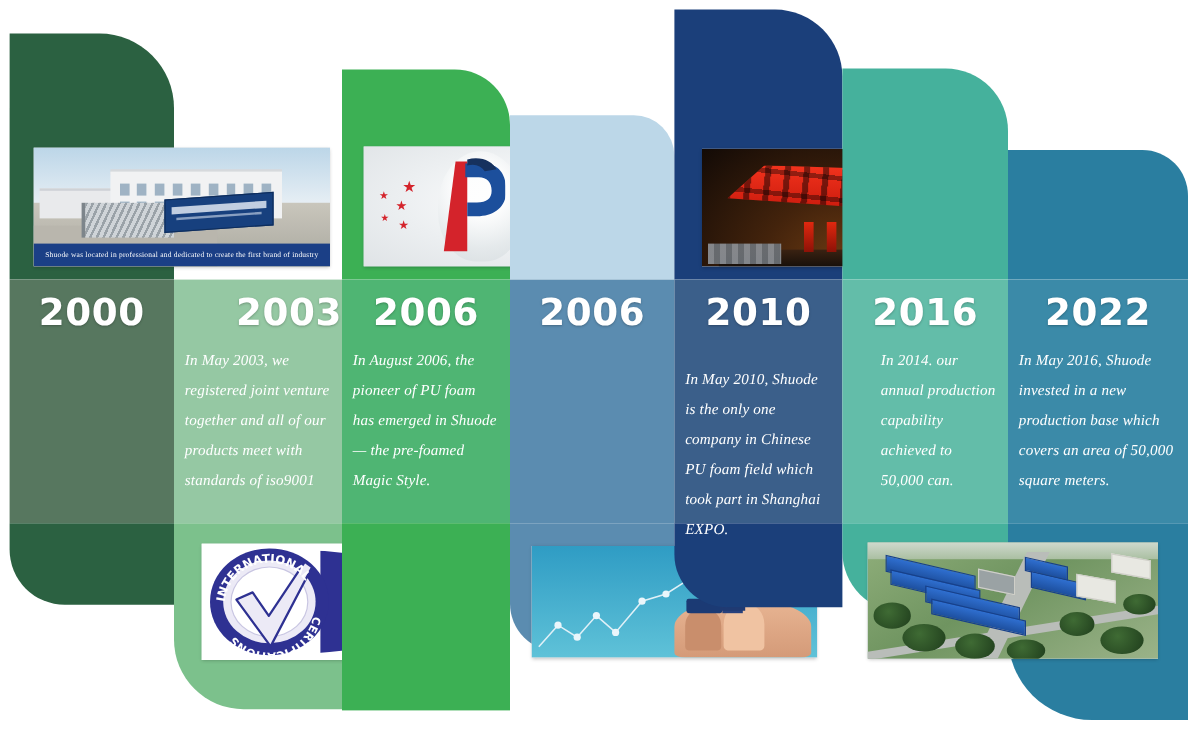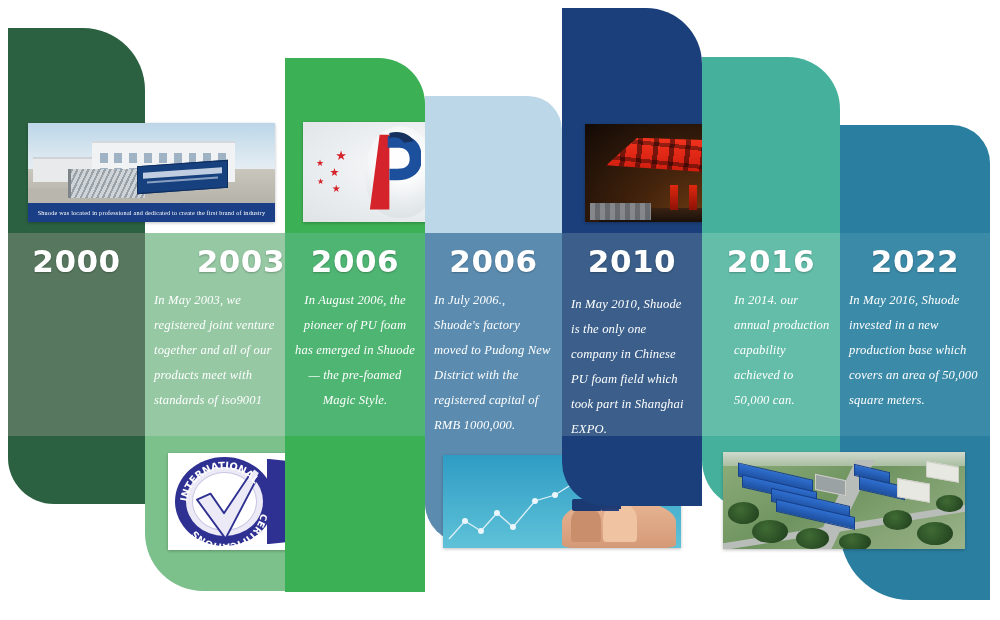--- a/index.html
+++ b/index.html
@@ -285,21 +285,21 @@
       <div class="iso-num">9001</div>
     </div>
   </div>
 
   <div class="col" style="left:285px; top:0; width:140px; height:620px;">
     <div class="col-top" style="top:58px; height:175px; background:#3cb054; border-radius:0 46px 0 0;"></div>
     <div class="col-band" style="top:233px; height:203px; background:#4fb573;"></div>
     <div class="col-bot" style="top:436px; height:156px; background:#3cb054;"></div>
 
     <div class="year" style="top:246px;">2006</div>
-    <div class="para" style="top:288px;text-align:center;">In August 2006, the pioneer of PU foam has emerged in Shuode — the pre-foamed Magic Style.</div>
+    <div class="para" style="top:288px;">In August 2006, the pioneer of PU foam has emerged in Shuode — the pre-foamed Magic Style.</div>
   </div>
 
   <div class="photo frame-shadow" style="left:303px; top:122px; width:237px; height:100px;">
     <div class="sipo-bg"></div>
     <div class="sipo-bulb"></div>
 
     <div class="sipo-stars">
       <span class="star" style="left:40%; top:2%;  font-size:13px;">★</span>
       <span class="star" style="left:6%;  top:22%; font-size:9px;">★</span>
       <span class="star" style="left:30%; top:40%; font-size:11px;">★</span>
@@ -323,21 +323,20 @@
       </div>
     </div>
   </div>
 
   <div class="col" style="left:425px; top:0; width:137px; height:620px;">
     <div class="col-top" style="top:96px; height:137px; background:#bcd7e8; border-radius:0 34px 0 0;"></div>
     <div class="col-band" style="top:233px; height:203px; background:#5b8cb0;"></div>
     <div class="col-bot" style="top:436px; height:107px; background:#5b8cb0; border-radius:0 0 0 40px;"></div>
 
     <div class="year" style="top:246px;">2006</div>
-    <div class="para" style="top:288px;">In July 2006., Shuode's factory moved to Pudong New District with the registered capital of RMB 1000,000.</div>
   </div>
 
   <div class="photo frame-shadow" style="left:443px; top:455px; width:238px; height:93px;">
     <div class="gr-bg"></div>
     <svg class="gr-line" viewBox="0 0 238 93" preserveAspectRatio="none">
       <polyline points="6,84 22,66 38,76 54,58 70,72 92,46 112,40 134,26 156,12" fill="none" stroke="#dff0f7" stroke-width="1.3"></polyline>
       <circle cx="22" cy="66" r="3" fill="#eaf6fb"></circle>
       <circle cx="38" cy="76" r="3" fill="#eaf6fb"></circle>
       <circle cx="54" cy="58" r="3" fill="#eaf6fb"></circle>
       <circle cx="70" cy="72" r="3" fill="#eaf6fb"></circle>
@@ -357,21 +356,21 @@
     <div class="gr-head"></div>
     <div class="gr-target"></div>
   </div>
 
   <div class="col" style="left:562px; top:0; width:140px; height:620px;">
     <div class="col-top" style="top:8px; height:225px; background:#1b3f7a; border-radius:0 56px 0 0;"></div>
     <div class="col-band" style="top:233px; height:203px; background:#3b5f8a;"></div>
     <div class="col-bot" style="top:436px; height:70px; background:#1b3f7a; border-radius:0 0 0 44px;"></div>
 
     <div class="year" style="top:246px;">2010</div>
-    <div class="para" style="top:292px;">In May 2010, Shuode is the only one company in Chinese PU foam field which took part in Shanghai EXPO.</div>
+    <div class="para" style="top:304px;">In May 2010, Shuode is the only one company in Chinese PU foam field which took part in Shanghai EXPO.</div>
   </div>
 
   <div class="photo frame-shadow" style="left:585px; top:124px; width:236px; height:98px;">
     <div class="expo-bg"></div>
     <div class="expo-base"></div>
     <div class="expo-col" style="left:36%;"></div>
     <div class="expo-col" style="left:44%;"></div>
     <div class="expo-col" style="left:52%;"></div>
     <div class="expo-col" style="left:60%;"></div>
     <div class="expo-top"></div>

